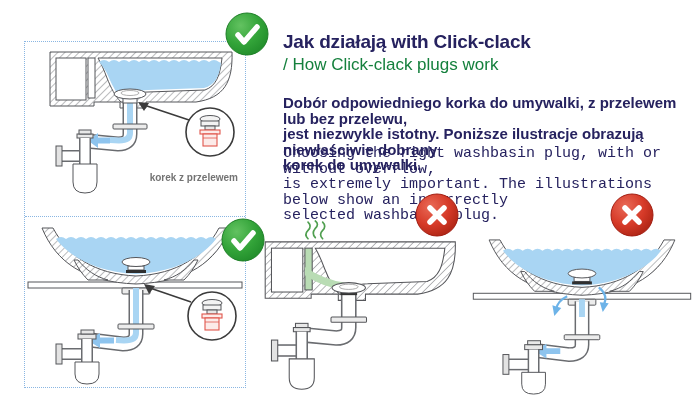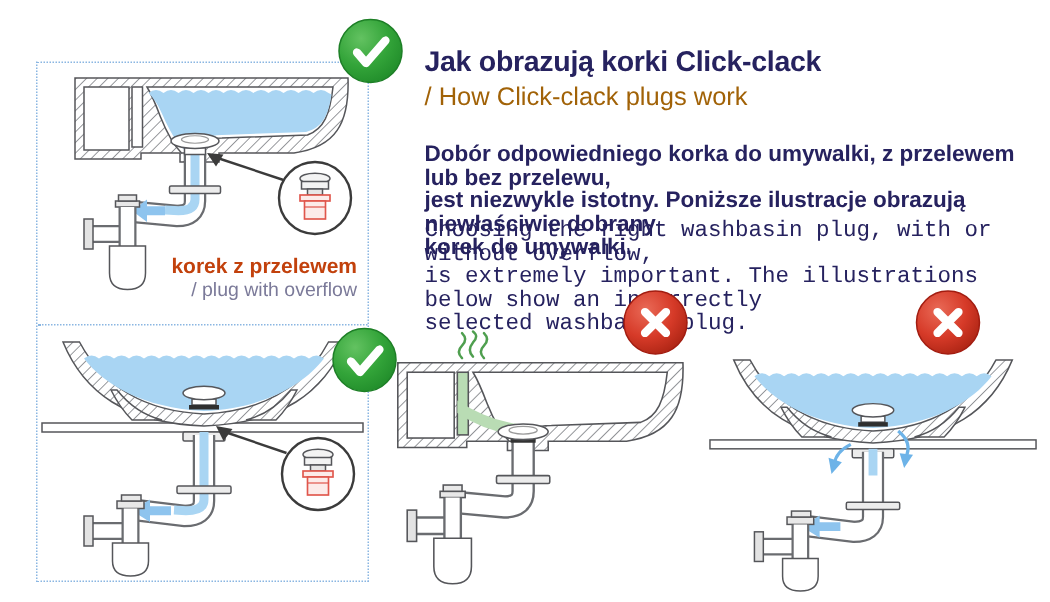--- a/index.html
+++ b/index.html
@@ -2,26 +2,26 @@
 <html><head>
 <meta charset="utf-8">
 <style>
   html,body{margin:0;padding:0;background:#ffffff;}
   #canvas{position:relative;width:700px;height:401px;background:#fff;overflow:hidden;
           font-family:"Liberation Sans","DejaVu Sans",sans-serif;}
   .abs{position:absolute;}
   svg{position:absolute;overflow:visible;}
   
   .title-pl{left:283px;top:31px;font-size:19px;font-weight:bold;color:#26225f;letter-spacing:-0.2px;}
-  .title-en{left:283px;top:55px;font-size:17px;font-weight:normal;color:#a16207;}
+  .title-en{left:283px;top:55px;font-size:17px;font-weight:normal;color:#15803d;}
   .para{white-space:pre-line;line-height:15.5px;font-size:15px;color:#26225f;width:412px;}
   .para-pl{left:283px;top:95px;font-weight:bold;}
   .para-en{left:283px;top:146px;font-weight:normal;font-family:Liberation Mono, monospace;}
   .caption{width:178px;text-align:right;line-height:15px;}
-  .cap-pl{display:block;font-size:14px;font-weight:bold;color:#c2410c;}
+  .cap-pl{display:block;font-size:10px;font-weight:bold;color:#737373;}
   .cap-en{display:block;font-size:13px;font-weight:normal;color:#7b7a99;}
   .panel{left:24px;top:41px;width:222px;height:347px;border:1.5px dotted #8ab6e2;box-sizing:border-box;}
   .panel-divider{left:25px;top:216px;width:220px;height:0;border-top:1.5px dotted #8ab6e2;}
   .outline{stroke:#55565a;stroke-width:1;}
 </style>
 </head>
 <body>
 
 <div id="canvas">
 
@@ -82,21 +82,20 @@
       <rect class="outline" x="173" y="89" width="18" height="5" fill="#f3f3f3"></rect>
       <rect class="outline" x="177" y="94" width="10" height="4" fill="#e6e6e6"></rect>
       <rect x="172" y="98" width="20" height="4" fill="#fcebe9" stroke="#e0564c" stroke-width="1.1"></rect>
       <rect x="175" y="102" width="14" height="12" fill="#fcebe9" stroke="#e0564c" stroke-width="1.1"></rect>
       <line x1="175" y1="106" x2="189" y2="106" stroke="#e0564c" stroke-width="0.8"></line>
     </g>
   </svg>
 
   <div class="abs caption" style="left:60px;top:170px;">
     <span class="cap-pl">korek z przelewem</span>
-    <span class="cap-en">/ plug with overflow</span>
   </div>
 
   <svg viewBox="0 0 220 168" style="left:26px;top:222px;width:220px;height:168px">
     <rect class="outline" x="2" y="60" width="214" height="6" fill="#fff"></rect>
     <path class="outline" d="M16,6 C30,40 58,60 110,62 C162,60 190,40 204,6 L193,6 C178,34 152,52 110,54 C68,52 42,34 27,6 Z" fill="url(#hatch)"></path>
     <path class="outline" d="M52,38 C60,48 70,55 82,58 L62,58 C56,52 52,46 48,38 Z" fill="url(#hatch)"></path>
     <path class="outline" d="M168,38 C160,48 150,55 138,58 L158,58 C164,52 168,46 172,38 Z" fill="url(#hatch)"></path>
     <path d="M30,17 q5,-4 10,0 q5,-4 10,0 q5,-4 10,0 q5,-4 10,0 q5,-4 10,0 q5,-4 10,0 q5,-4 10,0 q5,-4 10,0 q5,-4 10,0 q5,-4 10,0 q5,-4 10,0 q5,-4 10,0 q5,-4 10,0 q5,-4 10,0 q5,-4 10,0 q5,-4 10,0 C177,34 151,50 110,52 C69,50 43,34 30,17 Z" fill="#a9d5f3"></path>
 
     <rect class="outline" x="96" y="66" width="28" height="6" rx="1" fill="#ececec"></rect>
@@ -125,21 +124,21 @@
       <ellipse class="outline" cx="186" cy="81" rx="10" ry="3.5" fill="#f3f3f3"></ellipse>
       <rect class="outline" x="177" y="83" width="18" height="5" fill="#f3f3f3"></rect>
       <rect class="outline" x="181" y="88" width="10" height="4" fill="#e6e6e6"></rect>
       <rect x="176" y="92" width="20" height="4" fill="#fcebe9" stroke="#e0564c" stroke-width="1.1"></rect>
       <rect x="179" y="96" width="14" height="12" fill="#fcebe9" stroke="#e0564c" stroke-width="1.1"></rect>
       <line x1="179" y1="100" x2="193" y2="100" stroke="#e0564c" stroke-width="0.8"></line>
     </g>
   </svg>
 
 
-  <div class="abs title-pl">Jak obrazują korki Click-clack</div>
+  <div class="abs title-pl">Jak działają with Click-clack</div>
   <div class="abs title-en">/ How Click-clack plugs work</div>
   <div class="abs para para-pl">Dobór odpowiedniego korka do umywalki, z przelewem lub bez przelewu,
 jest niezwykle istotny. Poniższe ilustracje obrazują niewłaściwie dobrany
 korek do umywalki.</div>
   <div class="abs para para-en">Choosing the right washbasin plug, with or without overflow,
 is extremely important. The illustrations below show an incorrectly
 selected washbasin plug.</div>
 
   <svg viewBox="0 0 215 180" style="left:242px;top:221px;width:225px;height:188px">
     <path class="outline" d="M22,20 L204,20 C205,50 196,66 168,70 L118,70 L118,76 L92,76 L92,70 L66,70 L66,74 L22,74 Z" fill="url(#hatch)"></path>

